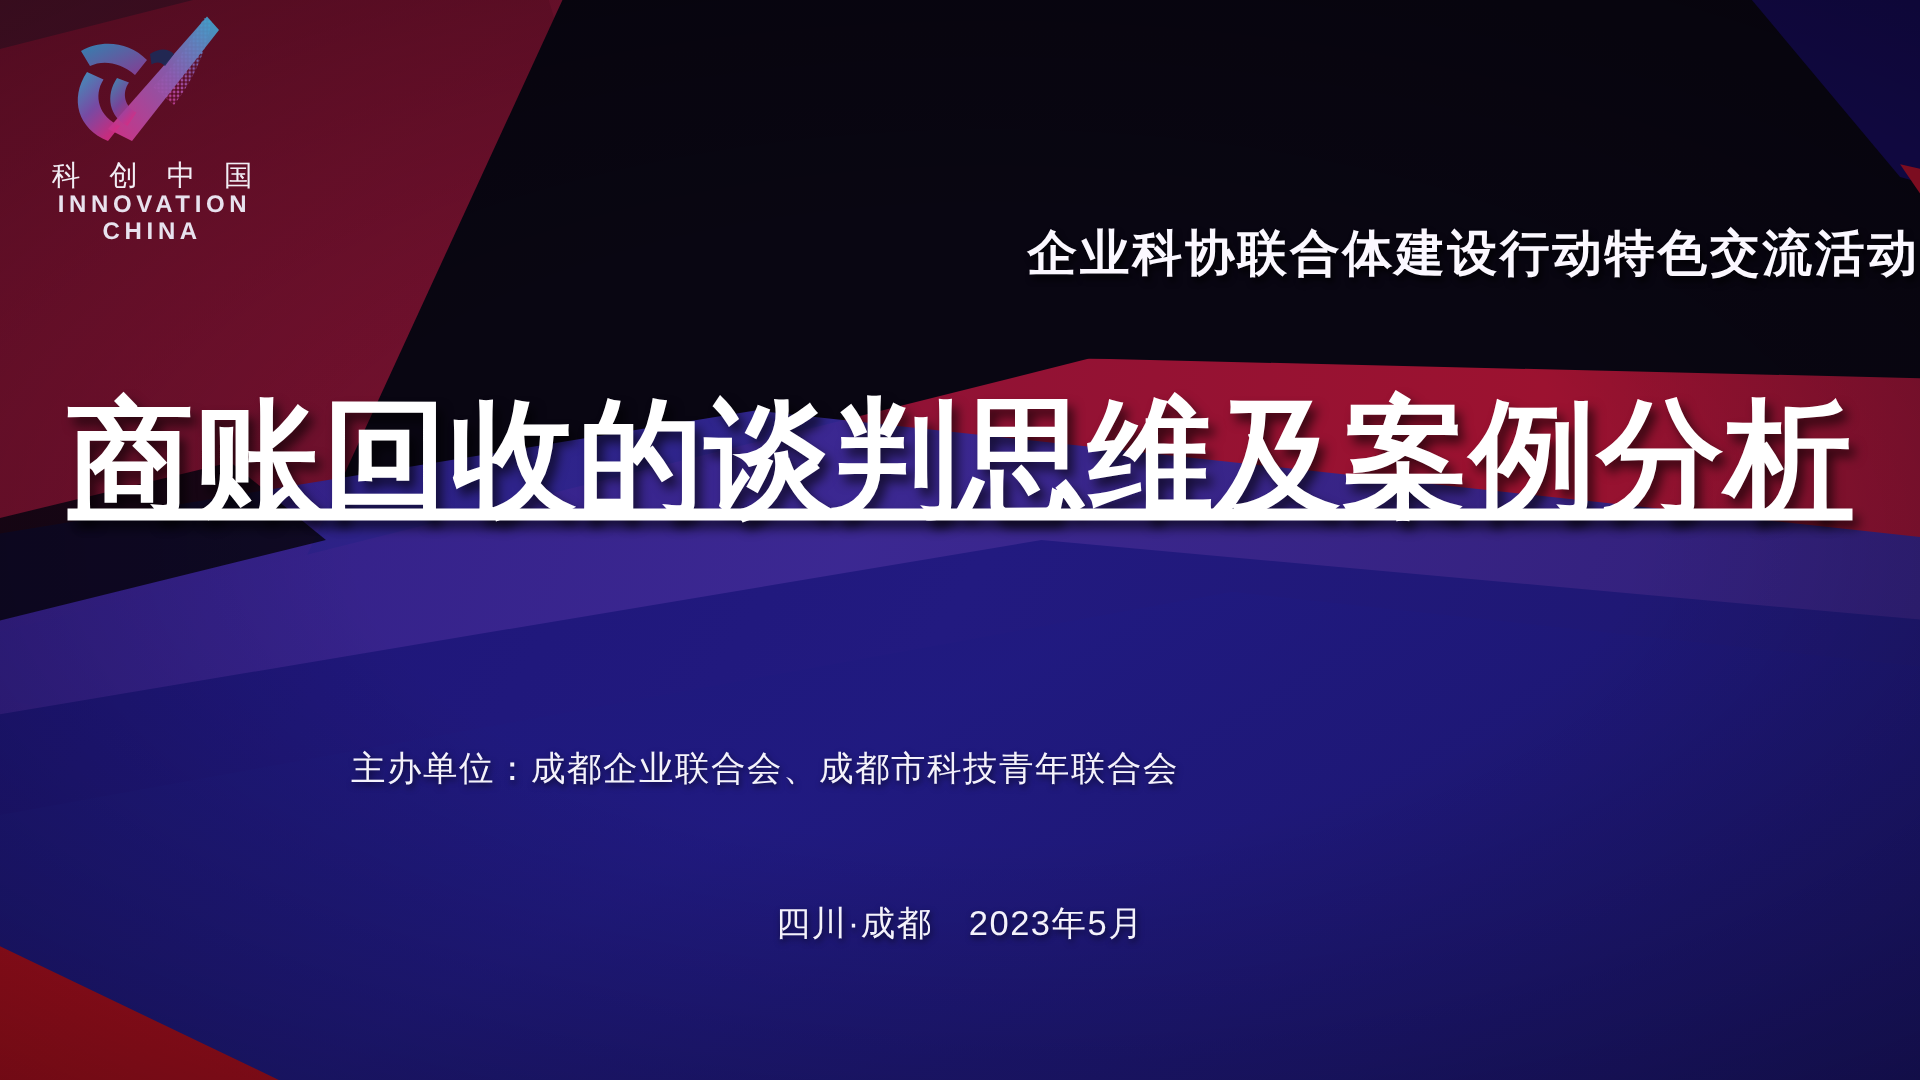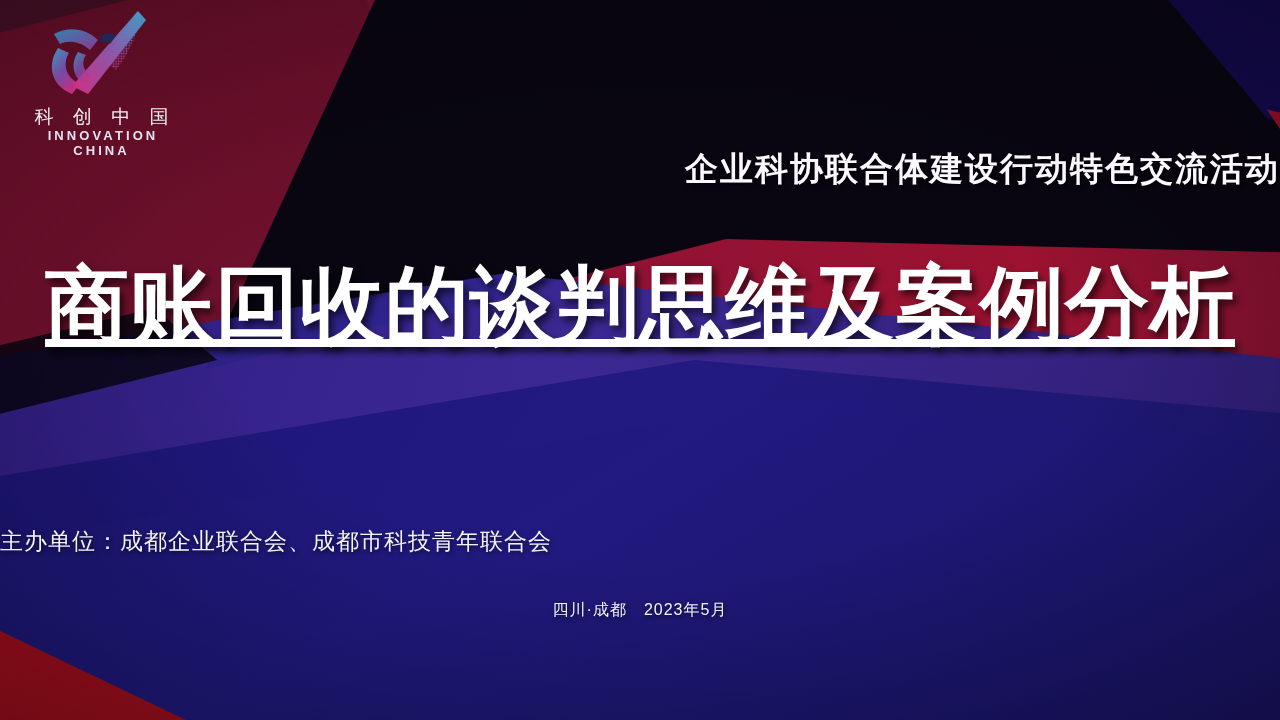--- a/index.html
+++ b/index.html
@@ -212,21 +212,21 @@
     font-family: "Liberation Sans", sans-serif;
     font-weight: 500;
   }
   #logo-en {
     position: absolute;
     left: 0;
     top: 120px;
     width: 175px;
     text-align: center;
     color: #e8e2ee;
-    font-size: 13px;
+    font-size: 16px;
     font-weight: 700;
     letter-spacing: 3.1px;
     text-indent: 3px;
   }
   
   #subtitle {
     position: absolute;
     left: 0;
     top: 147px;
     width: 1280px;
@@ -252,39 +252,39 @@
     font-size: 84px;
     line-height: 1.12;
     letter-spacing: 1px;
     text-shadow: 4px 5px 7px rgba(0,0,0,0.62);
     white-space: nowrap;
     text-decoration: underline;
   }
   #organizer {
     position: absolute;
     left: 0;
-    top: 526px;
+    top: 497px;
     width: 1020px;
-    text-align: left;
+    text-align: center;
     z-index: 20;
     color: #f4f2fb;
     font-size: 23px;
     letter-spacing: 1px;
     font-weight: 500;
     text-shadow: 1px 2px 4px rgba(0,0,0,0.6);
   }
   #venue {
     position: absolute;
     left: 0;
     top: 600px;
     width: 1280px;
     text-align: center;
     z-index: 20;
     color: #f4f2fb;
-    font-size: 16px;
+    font-size: 23px;
     letter-spacing: 1px;
     font-weight: 500;
     text-shadow: 1px 2px 4px rgba(0,0,0,0.6);
   }
 </style>
 </head>
 <body>
 
 <div id="slide">
 

